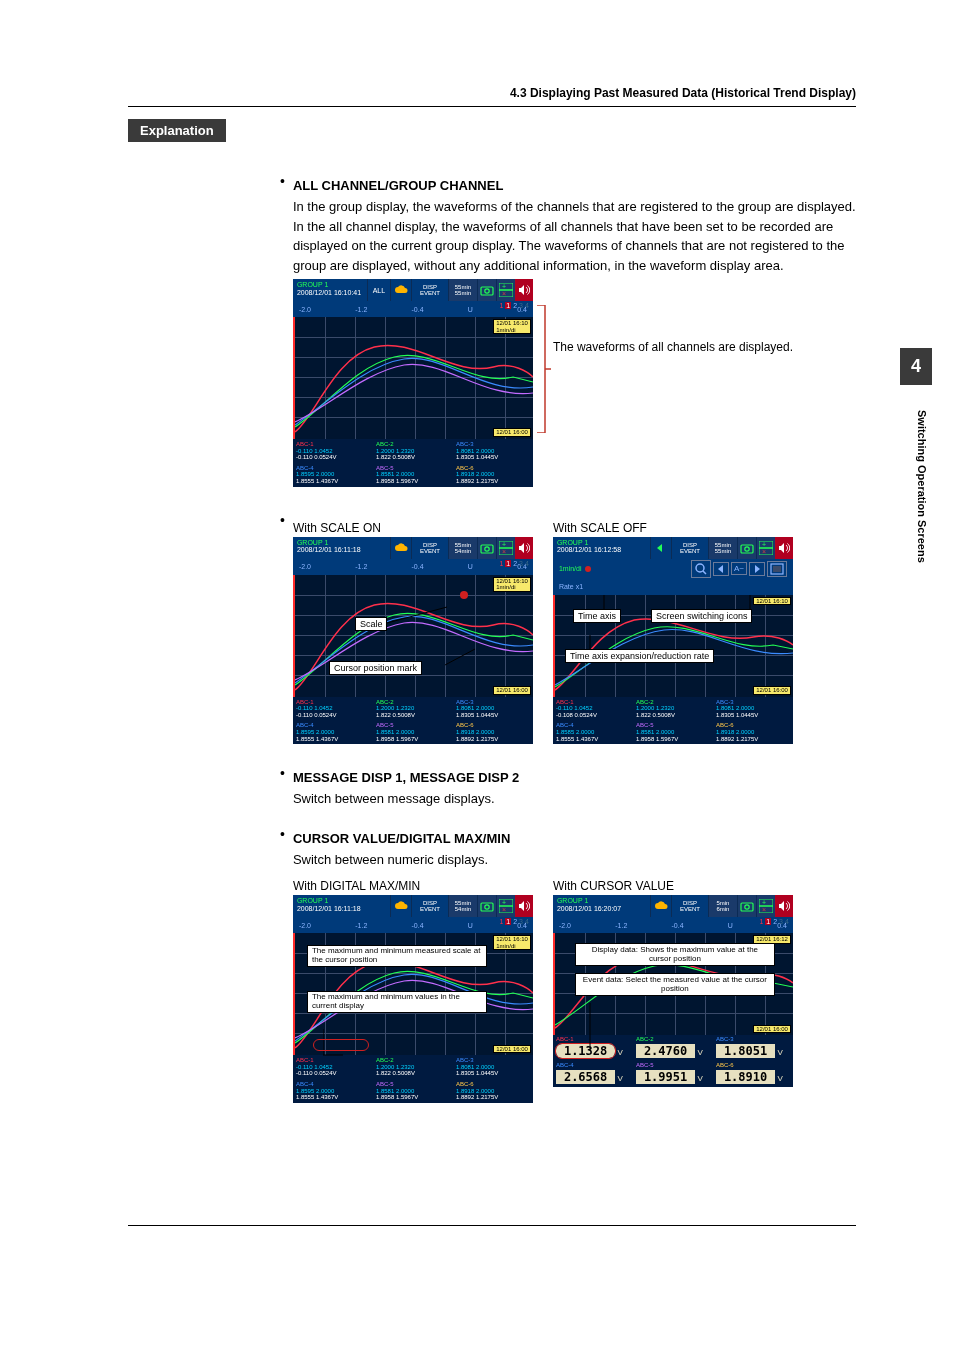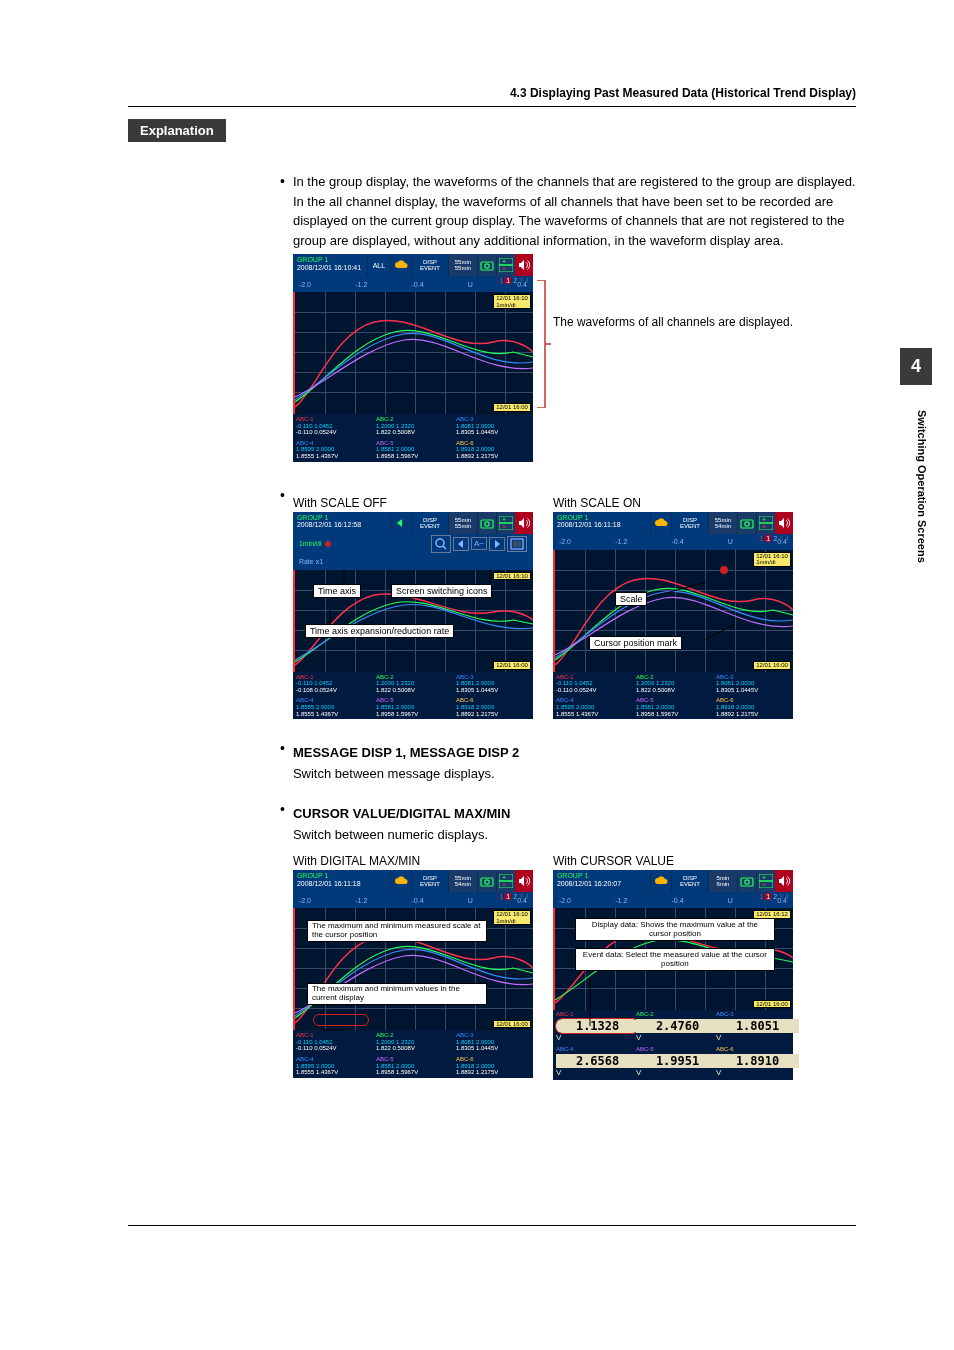--- a/index.html
+++ b/index.html
@@ -202,40 +202,41 @@
     box-sizing:border-box;
     padding:1px 3px 3px 3px;
     font-size:6px;
   }
   .big-digital .dnum{
     font-family: monospace;
     font-size:12px;
     font-weight:bold;
     background:#e6e0c0;
     color:#000;
-    padding:0 20px;
+    padding:0 8px;
     display:inline-block;
     margin-top:2px;
   }
   .bracket-svg{position:absolute;}
 </style>
 </head>
 <body>
 
 <div class="page">
   <div class="running-head">4.3  Displaying Past Measured Data (Historical Trend Display)</div>
   <div class="top-rule"></div>
 
   <span class="explanation-badge">Explanation</span>
 
   <div class="content-indent">
 
     <div class="bullet-row">
       <div class="dot">•</div>
       <div class="bullet-body">
+        <div class="sec-h">ALL CHANNEL/GROUP CHANNEL</div>
         <p class="body-text">In the group display, the waveforms of the channels that are registered to the group are displayed. In the all channel display, the waveforms of all channels that have been set to be recorded are displayed on the current group display. The waveforms of channels that are not registered to the group are displayed, without any additional information, in the waveform display area.</p>
 
         <div class="fig-row" style="margin-top:4px;">
           <div class="fig" id="fig1">
   <div class="topbar">
     <div class="tleft">GROUP 1<br><span class="time">2008/12/01 16:10:41</span></div>
     <div class="icon" style="font-size:7px;color:#fff;width:22px;">ALL</div>
     <div class="icon">
                   <svg width="14" height="12" viewBox="0 0 14 12">
                     <path d="M4 9a3 3 0 010-6 4 4 0 017 1 2.5 2.5 0 010 5z" fill="#ffb400"></path>
@@ -342,157 +343,20 @@
         </div>
       </div>
     </div>
 
     <div class="bullet-row" style="margin-top:24px;">
       <div class="dot">•</div>
       <div class="bullet-body">
 
         <div class="fig-row">
           <div style="width:240px;">
-            <div class="caption">With SCALE OFF</div>
-            <div class="fig" id="fig2b">
-  <div class="topbar">
-    <div class="tleft">GROUP 1<br><span class="time">2008/12/01 16:12:58</span></div>
-
-    <div class="icon">
-                    <svg width="14" height="12" viewBox="0 0 14 12">
-                      <path d="M8 2L3 6l5 4V2z" fill="#22ff55"></path>
-                    </svg>
-                  </div>
-    <div class="dispbox">
-                    <div>DISP</div>
-                    <div>EVENT</div>
-                  </div>
-    <div class="minbox">
-                    <div>55min</div>
-                    <div>55min</div>
-                  </div>
-    <div class="sq">
-                    <svg width="14" height="12" viewBox="0 0 14 12">
-                      <rect x="1" y="3" width="12" height="8" rx="1" fill="none" stroke="#22ff55" stroke-width="1.2"></rect>
-                      <circle cx="7" cy="7" r="2.2" fill="none" stroke="#22ff55" stroke-width="1.2"></circle>
-                    </svg>
-                  </div>
-    <div class="sq">
-                    <svg width="14" height="14" viewBox="0 0 14 14">
-                      <rect x="0" y="0" width="14" height="7" fill="none" stroke="#22ff55"></rect>
-                      <rect x="0" y="7" width="14" height="7" fill="none" stroke="#22ff55"></rect>
-                      <text x="3" y="6" font-size="7" fill="#22ff55">+</text>
-                      <text x="3" y="13" font-size="7" fill="#d04040">×</text>
-                    </svg>
-                  </div>
-    <div class="speaker">
-                    <svg width="12" height="12" viewBox="0 0 12 12">
-                      <path d="M1 4h2l3-3v10l-3-3H1z" fill="#fff"></path>
-                      <path d="M8 3c2 2 2 4 0 6M9.5 1.5c3 3 3 6 0 9" stroke="#fff" fill="none" stroke-width="1"></path>
-                    </svg>
-                  </div>
-  </div>
-  <div class="axisrow" style="justify-content:flex-start;gap:2px;height:20px;">
-    <span style="color:#22ff55;">1min/di</span>
-    <span style="width:6px;height:6px;border-radius:50%;background:#d02020;display:inline-block;margin-left:2px;"></span>
-    <div style="flex:1"></div>
-    <span style="border:1px solid #6a7a9a;padding:1px 2px;">
-                    <svg width="14" height="14" viewBox="0 0 14 14">
-                      <circle cx="6" cy="6" r="4" fill="none" stroke="#8ab4ff" stroke-width="1.5"></circle>
-                      <path d="M9 9l3 3" stroke="#8ab4ff" stroke-width="1.5"></path>
-                    </svg>
-                  </span>
-    <span style="border:1px solid #6a7a9a;padding:1px 2px;">
-                    <svg width="10" height="10" viewBox="0 0 10 10">
-                      <path d="M7 1L2 5l5 4z" fill="#8ab4ff"></path>
-                    </svg>
-                  </span>
-    <span style="border:1px solid #6a7a9a;padding:1px 2px;font-size:8px;color:#8ab4ff;">A~</span>
-    <span style="border:1px solid #6a7a9a;padding:1px 2px;">
-                    <svg width="10" height="10" viewBox="0 0 10 10">
-                      <path d="M3 1l5 4-5 4z" fill="#8ab4ff"></path>
-                    </svg>
-                  </span>
-    <span style="border:1px solid #6a7a9a;padding:1px 2px;">
-                    <svg width="14" height="12" viewBox="0 0 14 12">
-                      <rect x="1" y="1" width="12" height="10" fill="none" stroke="#8ab4ff" stroke-width="1.2"></rect>
-                      <rect x="3" y="3" width="8" height="6" fill="#3a4a6a"></rect>
-                    </svg>
-                  </span>
-  </div>
-  <div class="axisrow">
-                  <span style="color:#8ab4ff">Rate x1</span>
-                </div>
-                <div class="plot" style="height:102px;">
-                  <div class="grid-h" style="left:0;right:0;top:20px;height:1px;"></div>
-                  <div class="grid-h" style="left:0;right:0;top:40px;height:1px;"></div>
-                  <div class="grid-h" style="left:0;right:0;top:60px;height:1px;"></div>
-                  <div class="grid-h" style="left:0;right:0;top:80px;height:1px;"></div>
-                  <div class="grid-v" style="top:0;bottom:0;left:30px;width:1px;"></div>
-                  <div class="grid-v" style="top:0;bottom:0;left:60px;width:1px;"></div>
-                  <div class="grid-v" style="top:0;bottom:0;left:90px;width:1px;"></div>
-                  <div class="grid-v" style="top:0;bottom:0;left:120px;width:1px;"></div>
-                  <div class="grid-v" style="top:0;bottom:0;left:150px;width:1px;"></div>
-                  <div class="grid-v" style="top:0;bottom:0;left:180px;width:1px;"></div>
-                  <div class="grid-v" style="top:0;bottom:0;left:210px;width:1px;"></div>
-                  <svg width="100%" height="100%" viewBox="0 0 240 102" preserveAspectRatio="none" style="position:absolute;left:0;top:0;">
-       <path d="M0 95 C20 82 40 35 80 25 C120 18 160 50 200 42 C220 38 235 46 240 50" stroke="#ff304b" stroke-width="1.5" fill="none"></path>
-       <path d="M0 92 C30 75 60 42 100 33 C140 25 180 58 220 50 L240 54" stroke="#22ff55" stroke-width="1.2" fill="none"></path>
-       <path d="M0 90 C30 74 70 40 110 35 C150 30 190 64 240 58" stroke="#3a8bff" stroke-width="1.2" fill="none"></path>
-     </svg>
-                  <div class="yellowbox" style="right:2px;top:2px;">12/01 16:10</div>
-     <div class="yellowbox" style="right:2px;bottom:2px;">12/01 16:00</div>
-    <div class="callout-box small" style="left:18px; top:14px;">Time axis</div>
-    <div class="callout-box small" style="left:96px; top:14px;">Screen switching icons</div>
-    <svg style="position:absolute;left:44px;top:0px;" width="10" height="16">
-                    <line x1="5" y1="14" x2="5" y2="0" stroke="#000"></line>
-                  </svg>
-    <svg style="position:absolute;left:190px;top:0px;" width="10" height="16">
-                    <line x1="5" y1="14" x2="5" y2="0" stroke="#000"></line>
-                  </svg>
-    <div class="callout-box small" style="left:10px; top:54px;">Time axis expansion/reduction rate</div>
-    <svg style="position:absolute;left:30px;top:40px;" width="10" height="16">
-                    <line x1="5" y1="14" x2="5" y2="0" stroke="#000"></line>
-                  </svg>
-  </div>
-                <div class="ftr">
-                  <div class="cell">
-                    <div class="ch" style="color:#ff304b">ABC-1</div>
-                    <div class="l1">-0.110 1.0452</div>
-                    <div class="l2">-0.108 0.0524V</div>
-                  </div>
-                  <div class="cell">
-                    <div class="ch" style="color:#22ff55">ABC-2</div>
-                    <div class="l1">1.2000 1.2320</div>
-                    <div class="l2">1.822 0.5008V</div>
-                  </div>
-                  <div class="cell">
-                    <div class="ch" style="color:#3a8bff">ABC-3</div>
-                    <div class="l1">1.8081 2.0000</div>
-                    <div class="l2">1.8305 1.0445V</div>
-                  </div>
-                  <div class="cell">
-                    <div class="ch" style="color:#3a8bff">ABC-4</div>
-                    <div class="l1">1.8585 2.0000</div>
-                    <div class="l2">1.8555 1.4367V</div>
-                  </div>
-                  <div class="cell">
-                    <div class="ch" style="color:#c26bff">ABC-5</div>
-                    <div class="l1">1.8581 2.0000</div>
-                    <div class="l2">1.8958 1.5967V</div>
-                  </div>
-                  <div class="cell">
-                    <div class="ch" style="color:#ffc84a">ABC-6</div>
-                    <div class="l1">1.8918 2.0000</div>
-                    <div class="l2">1.8892 1.2175V</div>
-                  </div>
-                </div>
-              </div>
-          </div>
-          <div style="width:240px;">
             <div class="caption">With SCALE ON</div>
             <div class="fig" id="fig2a">
   <div class="topbar">
     <div class="tleft">GROUP 1<br><span class="time">2008/12/01 16:11:18</span></div>
 
     <div class="icon">
                     <svg width="14" height="12" viewBox="0 0 14 12">
                       <path d="M4 9a3 3 0 010-6 4 4 0 017 1 2.5 2.5 0 010 5z" fill="#ffb400"></path>
                     </svg>
                   </div>
@@ -591,20 +455,157 @@
                     <div class="l2">1.8958 1.5967V</div>
                   </div>
                   <div class="cell">
                     <div class="ch" style="color:#ffc84a">ABC-6</div>
                     <div class="l1">1.8918 2.0000</div>
                     <div class="l2">1.8892 1.2175V</div>
                   </div>
                 </div>
               </div>
           </div>
+          <div style="width:240px;">
+            <div class="caption">With SCALE OFF</div>
+            <div class="fig" id="fig2b">
+  <div class="topbar">
+    <div class="tleft">GROUP 1<br><span class="time">2008/12/01 16:12:58</span></div>
+
+    <div class="icon">
+                    <svg width="14" height="12" viewBox="0 0 14 12">
+                      <path d="M8 2L3 6l5 4V2z" fill="#22ff55"></path>
+                    </svg>
+                  </div>
+    <div class="dispbox">
+                    <div>DISP</div>
+                    <div>EVENT</div>
+                  </div>
+    <div class="minbox">
+                    <div>55min</div>
+                    <div>55min</div>
+                  </div>
+    <div class="sq">
+                    <svg width="14" height="12" viewBox="0 0 14 12">
+                      <rect x="1" y="3" width="12" height="8" rx="1" fill="none" stroke="#22ff55" stroke-width="1.2"></rect>
+                      <circle cx="7" cy="7" r="2.2" fill="none" stroke="#22ff55" stroke-width="1.2"></circle>
+                    </svg>
+                  </div>
+    <div class="sq">
+                    <svg width="14" height="14" viewBox="0 0 14 14">
+                      <rect x="0" y="0" width="14" height="7" fill="none" stroke="#22ff55"></rect>
+                      <rect x="0" y="7" width="14" height="7" fill="none" stroke="#22ff55"></rect>
+                      <text x="3" y="6" font-size="7" fill="#22ff55">+</text>
+                      <text x="3" y="13" font-size="7" fill="#d04040">×</text>
+                    </svg>
+                  </div>
+    <div class="speaker">
+                    <svg width="12" height="12" viewBox="0 0 12 12">
+                      <path d="M1 4h2l3-3v10l-3-3H1z" fill="#fff"></path>
+                      <path d="M8 3c2 2 2 4 0 6M9.5 1.5c3 3 3 6 0 9" stroke="#fff" fill="none" stroke-width="1"></path>
+                    </svg>
+                  </div>
+  </div>
+  <div class="axisrow" style="justify-content:flex-start;gap:2px;height:20px;">
+    <span style="color:#22ff55;">1min/di</span>
+    <span style="width:6px;height:6px;border-radius:50%;background:#d02020;display:inline-block;margin-left:2px;"></span>
+    <div style="flex:1"></div>
+    <span style="border:1px solid #6a7a9a;padding:1px 2px;">
+                    <svg width="14" height="14" viewBox="0 0 14 14">
+                      <circle cx="6" cy="6" r="4" fill="none" stroke="#8ab4ff" stroke-width="1.5"></circle>
+                      <path d="M9 9l3 3" stroke="#8ab4ff" stroke-width="1.5"></path>
+                    </svg>
+                  </span>
+    <span style="border:1px solid #6a7a9a;padding:1px 2px;">
+                    <svg width="10" height="10" viewBox="0 0 10 10">
+                      <path d="M7 1L2 5l5 4z" fill="#8ab4ff"></path>
+                    </svg>
+                  </span>
+    <span style="border:1px solid #6a7a9a;padding:1px 2px;font-size:8px;color:#8ab4ff;">A~</span>
+    <span style="border:1px solid #6a7a9a;padding:1px 2px;">
+                    <svg width="10" height="10" viewBox="0 0 10 10">
+                      <path d="M3 1l5 4-5 4z" fill="#8ab4ff"></path>
+                    </svg>
+                  </span>
+    <span style="border:1px solid #6a7a9a;padding:1px 2px;">
+                    <svg width="14" height="12" viewBox="0 0 14 12">
+                      <rect x="1" y="1" width="12" height="10" fill="none" stroke="#8ab4ff" stroke-width="1.2"></rect>
+                      <rect x="3" y="3" width="8" height="6" fill="#3a4a6a"></rect>
+                    </svg>
+                  </span>
+  </div>
+  <div class="axisrow">
+                  <span style="color:#8ab4ff">Rate x1</span>
+                </div>
+                <div class="plot" style="height:102px;">
+                  <div class="grid-h" style="left:0;right:0;top:20px;height:1px;"></div>
+                  <div class="grid-h" style="left:0;right:0;top:40px;height:1px;"></div>
+                  <div class="grid-h" style="left:0;right:0;top:60px;height:1px;"></div>
+                  <div class="grid-h" style="left:0;right:0;top:80px;height:1px;"></div>
+                  <div class="grid-v" style="top:0;bottom:0;left:30px;width:1px;"></div>
+                  <div class="grid-v" style="top:0;bottom:0;left:60px;width:1px;"></div>
+                  <div class="grid-v" style="top:0;bottom:0;left:90px;width:1px;"></div>
+                  <div class="grid-v" style="top:0;bottom:0;left:120px;width:1px;"></div>
+                  <div class="grid-v" style="top:0;bottom:0;left:150px;width:1px;"></div>
+                  <div class="grid-v" style="top:0;bottom:0;left:180px;width:1px;"></div>
+                  <div class="grid-v" style="top:0;bottom:0;left:210px;width:1px;"></div>
+                  <svg width="100%" height="100%" viewBox="0 0 240 102" preserveAspectRatio="none" style="position:absolute;left:0;top:0;">
+       <path d="M0 95 C20 82 40 35 80 25 C120 18 160 50 200 42 C220 38 235 46 240 50" stroke="#ff304b" stroke-width="1.5" fill="none"></path>
+       <path d="M0 92 C30 75 60 42 100 33 C140 25 180 58 220 50 L240 54" stroke="#22ff55" stroke-width="1.2" fill="none"></path>
+       <path d="M0 90 C30 74 70 40 110 35 C150 30 190 64 240 58" stroke="#3a8bff" stroke-width="1.2" fill="none"></path>
+     </svg>
+                  <div class="yellowbox" style="right:2px;top:2px;">12/01 16:10</div>
+     <div class="yellowbox" style="right:2px;bottom:2px;">12/01 16:00</div>
+    <div class="callout-box small" style="left:18px; top:14px;">Time axis</div>
+    <div class="callout-box small" style="left:96px; top:14px;">Screen switching icons</div>
+    <svg style="position:absolute;left:44px;top:0px;" width="10" height="16">
+                    <line x1="5" y1="14" x2="5" y2="0" stroke="#000"></line>
+                  </svg>
+    <svg style="position:absolute;left:190px;top:0px;" width="10" height="16">
+                    <line x1="5" y1="14" x2="5" y2="0" stroke="#000"></line>
+                  </svg>
+    <div class="callout-box small" style="left:10px; top:54px;">Time axis expansion/reduction rate</div>
+    <svg style="position:absolute;left:30px;top:40px;" width="10" height="16">
+                    <line x1="5" y1="14" x2="5" y2="0" stroke="#000"></line>
+                  </svg>
+  </div>
+                <div class="ftr">
+                  <div class="cell">
+                    <div class="ch" style="color:#ff304b">ABC-1</div>
+                    <div class="l1">-0.110 1.0452</div>
+                    <div class="l2">-0.108 0.0524V</div>
+                  </div>
+                  <div class="cell">
+                    <div class="ch" style="color:#22ff55">ABC-2</div>
+                    <div class="l1">1.2000 1.2320</div>
+                    <div class="l2">1.822 0.5008V</div>
+                  </div>
+                  <div class="cell">
+                    <div class="ch" style="color:#3a8bff">ABC-3</div>
+                    <div class="l1">1.8081 2.0000</div>
+                    <div class="l2">1.8305 1.0445V</div>
+                  </div>
+                  <div class="cell">
+                    <div class="ch" style="color:#3a8bff">ABC-4</div>
+                    <div class="l1">1.8585 2.0000</div>
+                    <div class="l2">1.8555 1.4367V</div>
+                  </div>
+                  <div class="cell">
+                    <div class="ch" style="color:#c26bff">ABC-5</div>
+                    <div class="l1">1.8581 2.0000</div>
+                    <div class="l2">1.8958 1.5967V</div>
+                  </div>
+                  <div class="cell">
+                    <div class="ch" style="color:#ffc84a">ABC-6</div>
+                    <div class="l1">1.8918 2.0000</div>
+                    <div class="l2">1.8892 1.2175V</div>
+                  </div>
+                </div>
+              </div>
+          </div>
         </div>
       </div>
     </div>
 
     <div class="bullet-row" style="margin-top:20px;">
       <div class="dot">•</div>
       <div class="bullet-body">
         <div class="sec-h">MESSAGE DISP 1, MESSAGE DISP 2</div>
         <p class="body-text">Switch between message displays.</p>
       </div>
@@ -680,21 +681,21 @@
                   <div class="grid-v" style="top:0;bottom:0;left:210px;width:1px;"></div>
                   <svg width="100%" height="100%" viewBox="0 0 240 122" preserveAspectRatio="none" style="position:absolute;left:0;top:0;">
      <path d="M0 115 C20 100 40 40 80 30 C120 20 160 60 200 50 C220 45 235 55 240 60" stroke="#ff304b" stroke-width="1.5" fill="none"></path>
      <path d="M0 110 C30 90 60 50 100 40 C140 30 180 70 220 60 L240 65" stroke="#22ff55" stroke-width="1.2" fill="none"></path>
      <path d="M0 108 C30 88 70 48 110 42 C150 36 190 78 240 70" stroke="#3a8bff" stroke-width="1.2" fill="none"></path>
      <path d="M0 105 C30 92 70 55 110 48 C150 42 190 82 240 76" stroke="#c26bff" stroke-width="1.2" fill="none"></path>
   </svg>
                   <div class="yellowbox" style="right:2px;top:2px;">12/01 16:10<br>1min/di</div>
                 <div class="yellowbox" style="right:2px;bottom:2px;">12/01 16:00</div>
     <div class="callout-box small" style="left:12px; top:12px; white-space:normal; width:170px; font-size:8px; line-height:1.1;">The maximum and minimum measured scale at the cursor position</div>
-    <div class="callout-box small" style="left:12px; top:75px; white-space:normal; width:170px; font-size:8px; line-height:1.1;">The maximum and minimum values in the current display</div>
+    <div class="callout-box small" style="left:12px; top:58px; white-space:normal; width:170px; font-size:8px; line-height:1.1;">The maximum and minimum values in the current display</div>
     <svg style="position:absolute;left:28px;top:96px;" width="30" height="30">
                     <line x1="0" y1="0" x2="0" y2="26" stroke="#000"></line>
                     <line x1="0" y1="26" x2="20" y2="26" stroke="#000"></line>
                   </svg>
     <div style="position:absolute;left:18px;bottom:4px;width:54px;height:10px;border:1.5px solid #d02020;border-radius:6px;"></div>
   </div>
                 <div class="ftr">
                   <div class="cell">
                     <div class="ch" style="color:#ff304b">ABC-1</div>
                     <div class="l1">-0.110 1.0452</div>

